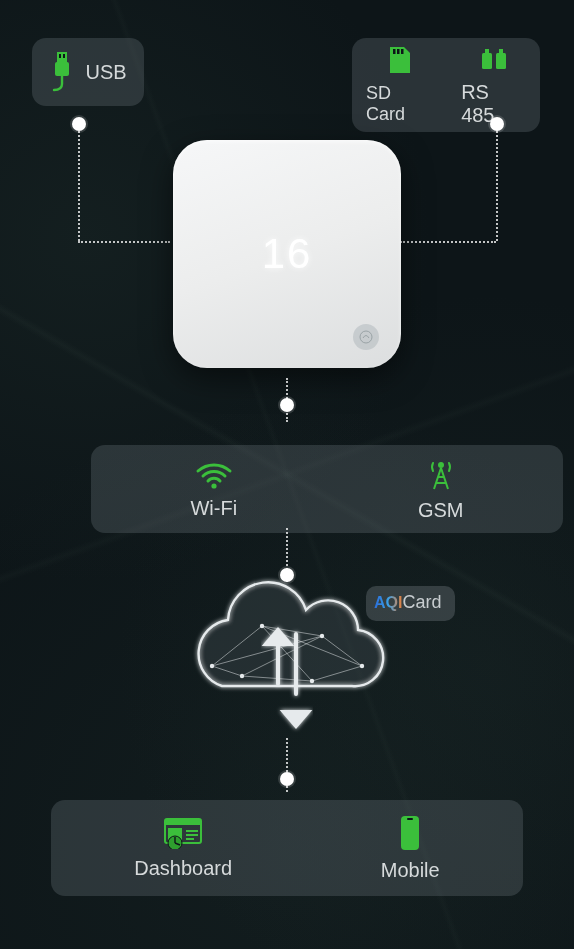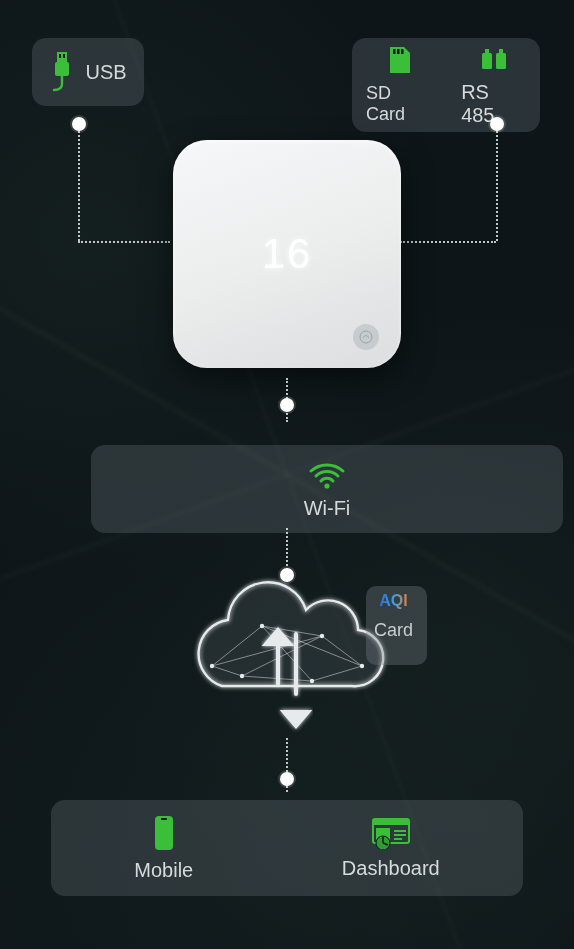--- a/index.html
+++ b/index.html
@@ -84,24 +84,23 @@
 
   
   .cloud-wrap {
     position:absolute; top:576px; left:50%; transform:translateX(-50%);
     width:230px; height:160px;
   }
   .cloud-badge {
     position:absolute; top:586px; left:366px;
     background: rgba(120,130,135,0.35);
     border-radius:10px;
-    padding:6px 14px 24px 8px;
-    display:flex; align-items:center; gap:10px;
+    padding:6px 14px 8px 8px;
+    display:flex; align-items:center; 
     font-size:18px;
-    flex-direction:column;
   }
   .aqi-tag {
     font-weight:700; font-size:16px;
     background:linear-gradient(90deg,#2a6bd8,#3aa0e8 50%,#e8803a);
     -webkit-background-clip:text; background-clip:text; color:transparent;
   }
 
   
   .out-card {
     position:absolute; top:800px; left:50%; transform:translateX(-50%);
@@ -185,20 +184,31 @@
   <div class="item">
     <span>
       <svg width="40" height="30" viewBox="0 0 40 30">
         <path d="M4 12 a24 24 0 0 1 32 0" stroke="#3bbf3b" stroke-width="3" fill="none" stroke-linecap="round"></path>
         <path d="M9 17 a16 16 0 0 1 22 0" stroke="#3bbf3b" stroke-width="3" fill="none" stroke-linecap="round"></path>
         <path d="M14 22 a8 8 0 0 1 12 0" stroke="#3bbf3b" stroke-width="3" fill="none" stroke-linecap="round"></path>
         <circle cx="20" cy="27" r="2.6" fill="#3bbf3b"></circle>
       </svg>
     </span>
     <span class="label">Wi-Fi</span>
+  </div>
+  <div class="item">
+    <span>
+      <svg width="34" height="34" viewBox="0 0 34 34">
+        <circle cx="17" cy="8" r="3" fill="#3bbf3b"></circle>
+        <path d="M9 6 a9 9 0 0 1 0 8" stroke="#3bbf3b" stroke-width="2" fill="none" stroke-linecap="round" transform="rotate(180 9 10)"></path>
+        <path d="M25 6 a9 9 0 0 1 0 8" stroke="#3bbf3b" stroke-width="2" fill="none" stroke-linecap="round"></path>
+        <path d="M17 11 L10 32 M17 11 L24 32 M12 26 h10 M13.5 20 h7" stroke="#3bbf3b" stroke-width="2" fill="none"></path>
+      </svg>
+    </span>
+    <span class="label">GSM</span>
   </div>
 </div>
 
 <div class="dline-v" style="top:528px; left:286px; height:54px;"></div>
 <div class="node" style="top:568px; left:280px;"></div>
 
 <div class="cloud-wrap">
   <svg width="230" height="160" viewBox="0 0 230 160">
     <defs>
       <filter id="glow">
@@ -241,33 +251,33 @@
   <span class="aqi-tag">AQI</span>
   <span>Card</span>
 </div>
 
 <div class="dline-v" style="top:738px; left:286px; height:54px;"></div>
 <div class="node" style="top:772px; left:280px;"></div>
 
 <div class="card out-card">
   <div class="item">
     <span>
-      <svg width="20" height="36" viewBox="0 0 20 36">
-        <rect x="1" y="1" width="18" height="34" rx="4" fill="#3bbf3b"></rect>
-        <rect x="7" y="3" width="6" height="2" rx="1" fill="#0d1518"></rect>
-      </svg>
-    </span>
-    <span class="label">Mobile</span>
-  </div>
-  <div class="item">
-    <span>
       <svg width="40" height="32" viewBox="0 0 40 32">
         <rect x="2" y="2" width="36" height="24" rx="2" fill="none" stroke="#3bbf3b" stroke-width="2"></rect>
         <rect x="2" y="2" width="36" height="6" fill="#3bbf3b"></rect>
         <rect x="5" y="11" width="14" height="12" fill="#3bbf3b"></rect>
         <circle cx="12" cy="26" r="7" fill="#2e9e2e" stroke="#0d1518" stroke-width="1"></circle>
         <path d="M12 26 L12 20 M12 26 L17 28" stroke="#0d1518" stroke-width="1.4"></path>
         <path d="M23 14 h12 M23 18 h12 M23 22 h8" stroke="#3bbf3b" stroke-width="2"></path>
       </svg>
     </span>
     <span class="label">Dashboard</span>
   </div>
+  <div class="item">
+    <span>
+      <svg width="20" height="36" viewBox="0 0 20 36">
+        <rect x="1" y="1" width="18" height="34" rx="4" fill="#3bbf3b"></rect>
+        <rect x="7" y="3" width="6" height="2" rx="1" fill="#0d1518"></rect>
+      </svg>
+    </span>
+    <span class="label">Mobile</span>
+  </div>
 </div>
 
 </body></html>

